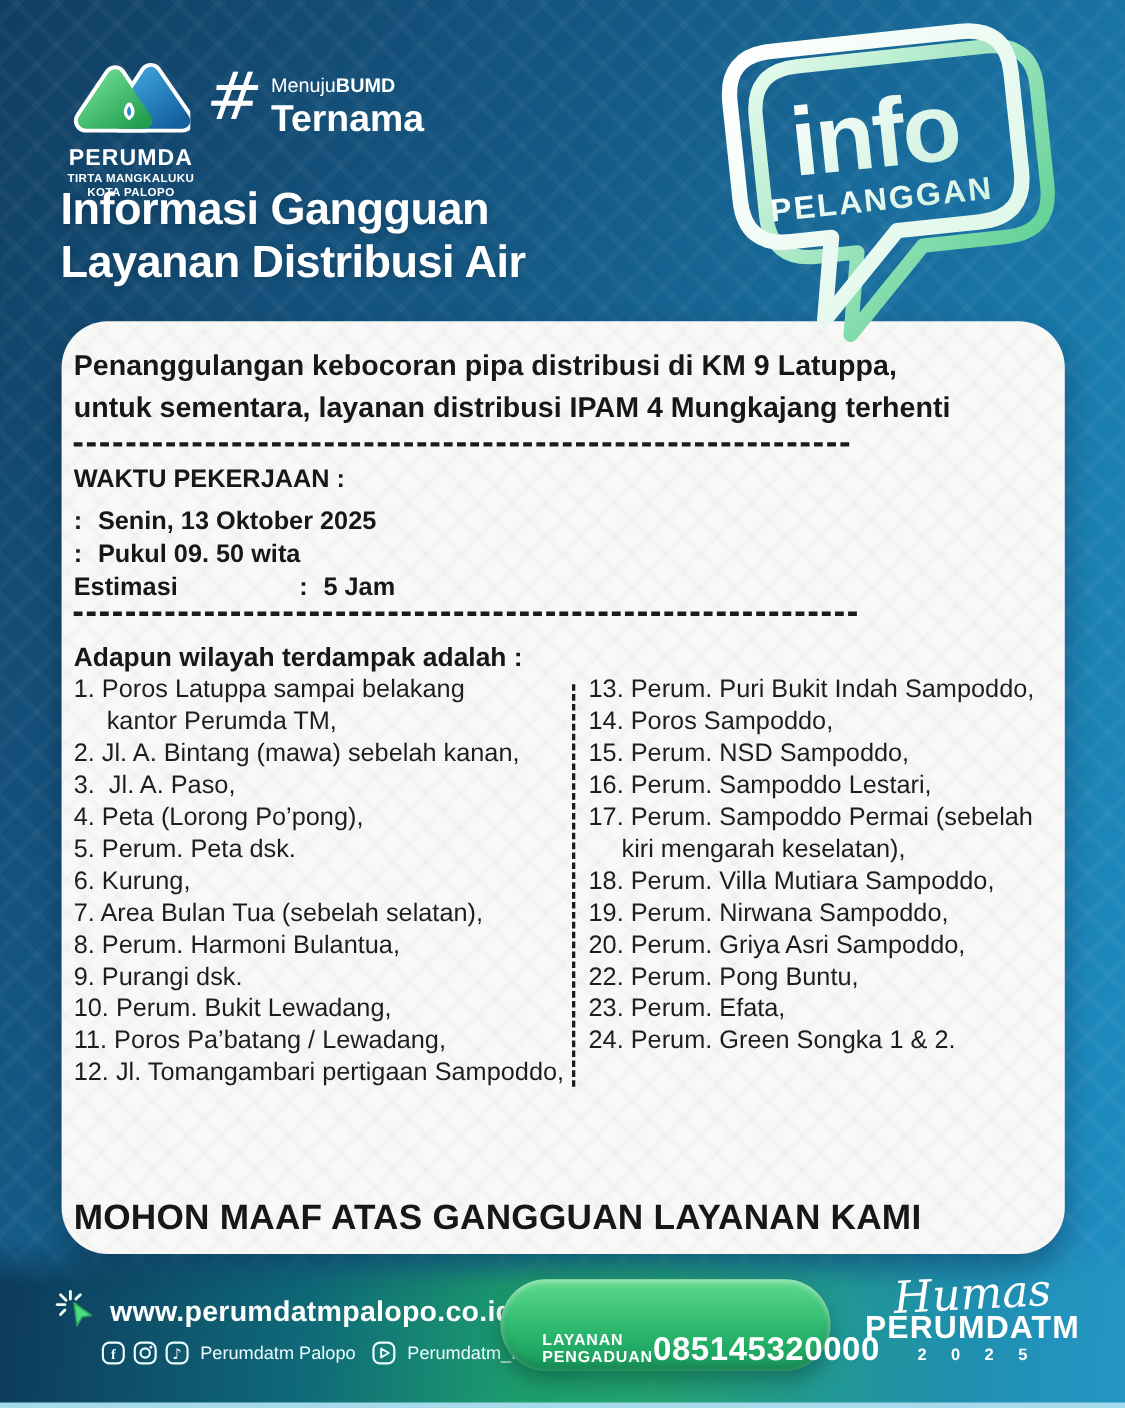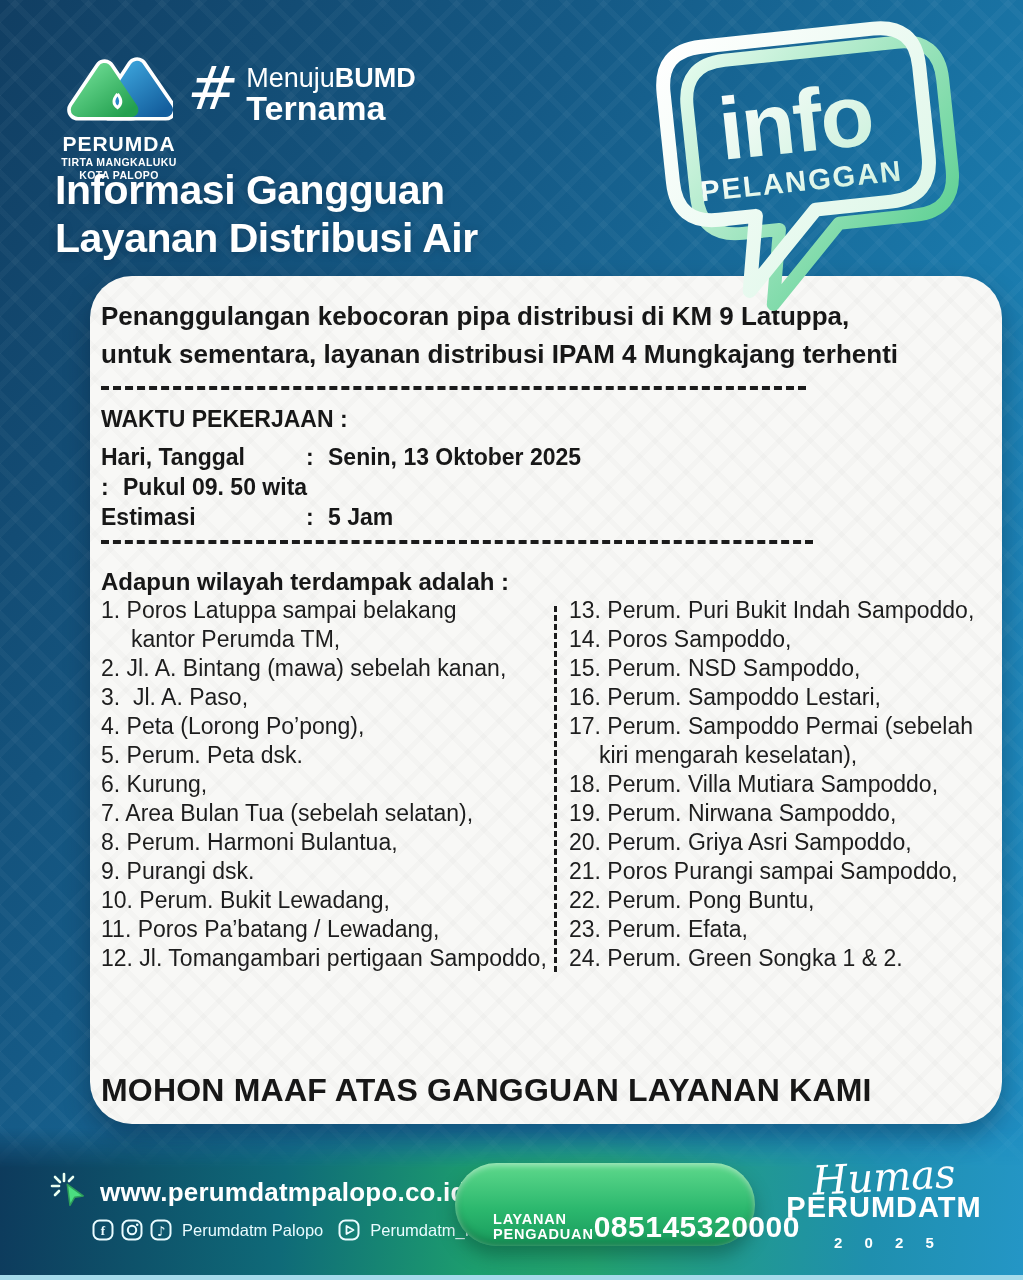--- a/index.html
+++ b/index.html
@@ -13,33 +13,32 @@
     background:
       repeating-linear-gradient(45deg,rgba(255,255,255,.03) 0 6px,transparent 6px 26px),
       repeating-linear-gradient(-45deg,rgba(255,255,255,.03) 0 6px,transparent 6px 26px);
   }
   
   .logo{position:absolute;left:56px;top:42px;width:126px;text-align:center;color:#fff;z-index:3;}
   .logo .name{font-size:21px;font-weight:bold;letter-spacing:1px;margin-top:2px;}
   .logo .sub{font-size:10.5px;font-weight:bold;letter-spacing:.4px;line-height:13px;}
   .hashtag{position:absolute;left:188px;top:58px;color:#fff;display:flex;align-items:flex-start;z-index:3;}
   .hashtag .hash{font-size:60px;line-height:60px;font-weight:normal;margin-right:8px;font-family:"DejaVu Sans",sans-serif;transform:skewX(-6deg);}
-  .hashtag .l1{font-size:27px;line-height:28px;margin-top:6px;}
+  .hashtag .l1{font-size:18px;line-height:28px;margin-top:6px;}
   .hashtag .l1 .light{font-weight:normal;}
   .hashtag .l1 .bold{font-weight:bold;}
   .hashtag .l2{font-size:34px;line-height:32px;font-weight:bold;}
   .page-title{position:absolute;left:55px;top:166px;color:#fff;font-weight:bold;font-size:41px;line-height:48px;letter-spacing:-.5px;z-index:3;text-shadow:0 2px 8px rgba(0,20,40,.25);}
   
   .bubble{position:absolute;left:640px;top:18px;width:340px;height:315px;z-index:3;transform:rotate(-6deg);}
   
   .card{
-    position:absolute;left:56px;top:276px;width:912px;height:848px;z-index:2;
+    position:absolute;left:56px;top:292px;width:912px;height:848px;z-index:2;
     background:#f8f8f6;border-radius:42px;box-shadow:0 12px 26px rgba(0,18,36,.35);
     color:#171717;
-    margin-left:34px;
   }
   .card::before{
     content:"";position:absolute;inset:0;border-radius:inherit;pointer-events:none;
     background:
       repeating-linear-gradient(45deg,rgba(0,0,0,.016) 0 5px,transparent 5px 22px),
       repeating-linear-gradient(-45deg,rgba(0,0,0,.016) 0 5px,transparent 5px 22px);
   }
   .card-heading{position:absolute;left:11px;top:22px;width:880px;font-size:26px;line-height:37.5px;font-weight:bold;}
   .dash{position:absolute;left:11px;border-top:4px dashed #1b1b1b;}
   .dash-1{top:110px;width:705px;}
@@ -72,21 +71,21 @@
     background:linear-gradient(180deg,#5fd98c 0%,#2cb86e 55%,#179a5c 100%);
     box-shadow:0 10px 18px rgba(0,40,30,.35), inset 0 2px 6px rgba(255,255,255,.5), inset 0 -5px 9px rgba(0,0,0,.18);
     display:flex;align-items:center;gap:12px;padding:0 10px 0 26px;box-sizing:border-box;color:#fff;
   }
   .pill .txt{display:flex;line-height:1;margin-top:48px;}
   .pill .small{font-size:14.5px;font-weight:bold;letter-spacing:.8px;margin-bottom:4px;}
   .pill .big{font-size:30px;font-weight:bold;letter-spacing:.5px;}
   .credit{position:absolute;right:34px;top:1158px;width:210px;text-align:center;color:#fff;z-index:3;}
   .credit .script{font-family:"DejaVu Serif",serif;font-style:italic;font-size:40px;line-height:38px;transform:rotate(-3deg);}
   .credit .org{font-size:29px;font-weight:bold;letter-spacing:1px;line-height:30px;margin-top:-4px;}
-  .credit .year{font-size:15px;font-weight:bold;letter-spacing:9px;margin-top:12px;padding-left:9px;}
+  .credit .year{font-size:15px;font-weight:bold;letter-spacing:9px;margin-top:1px;padding-left:9px;}
   .bottom-strip{position:absolute;left:0;bottom:0;width:100%;height:5px;background:#a5dbeb;z-index:4;}
   svg{display:block;}
 </style>
 </head>
 <body>
 
 <div class="poster">
 
   <div class="footer-bg"></div>
 
@@ -154,21 +153,20 @@
   <div class="card">
     <div class="card-heading">
       <div>Penanggulangan kebocoran pipa distribusi di KM 9 Latuppa,</div>
       <div>untuk sementara, layanan distribusi IPAM 4 Mungkajang terhenti</div>
     </div>
     <div class="dash dash-1"></div>
 
     <div class="work-title">WAKTU PEKERJAAN :</div>
     <div class="sched">
       <div class="sched-row">
-        <span class="lbl">Hari, Tanggal</span>
         <span class="sep">:</span>
         <span class="val">Senin, 13 Oktober 2025</span>
       </div>
       <div class="sched-row">
         <span class="sep">:</span>
         <span class="val">Pukul 09. 50 wita</span>
       </div>
       <div class="sched-row">
         <span class="lbl">Estimasi</span>
         <span class="sep">:</span>
@@ -197,21 +195,20 @@
     <ul class="area-list list-right">
         <li>13. Perum. Puri Bukit Indah Sampoddo,</li>
         <li>14. Poros Sampoddo,</li>
         <li>15. Perum. NSD Sampoddo,</li>
         <li>16. Perum. Sampoddo Lestari,</li>
         <li>17. Perum. Sampoddo Permai (sebelah
 kiri mengarah keselatan),</li>
         <li>18. Perum. Villa Mutiara Sampoddo,</li>
         <li>19. Perum. Nirwana Sampoddo,</li>
         <li>20. Perum. Griya Asri Sampoddo,</li>
-        <li>21. Poros Purangi sampai Sampoddo,</li>
         <li>22. Perum. Pong Buntu,</li>
         <li>23. Perum. Efata,</li>
         <li>24. Perum. Green Songka 1 &amp; 2.</li>
       </ul>
 
     <div class="apology">MOHON MAAF ATAS GANGGUAN LAYANAN KAMI</div>
   </div>
 
   <div class="site">
     <svg width="40" height="40" viewBox="0 0 40 40">

